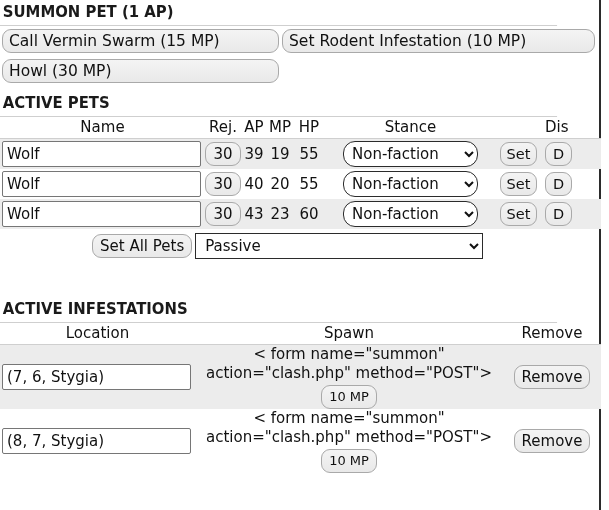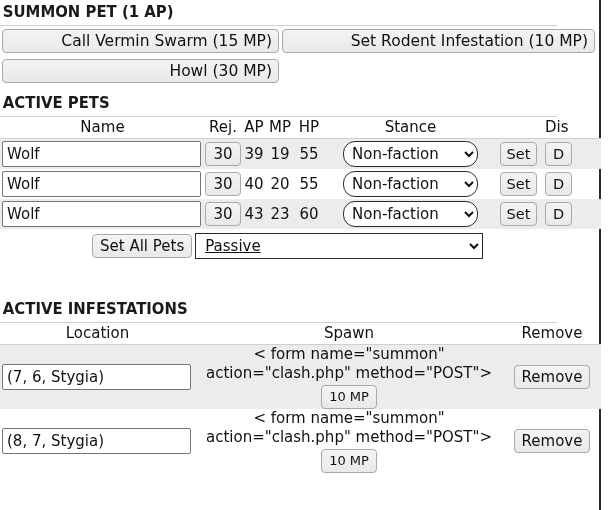--- a/index.html
+++ b/index.html
@@ -41,23 +41,23 @@
   
   .btn {
     display: inline-block;
     box-sizing: border-box;
     font-family: "DejaVu Sans", sans-serif;
     font-size: 15px;
     line-height: 16px;
     color: #111;
     background: linear-gradient(#f4f4f4, #e9e9e9);
     border: 1px solid #a9a9a9;
-    border-radius: 4px;
+    border-radius: 9px;
     padding: 3px 6px;
-    text-align: right;
+    text-align: left;
     white-space: nowrap;
     vertical-align: middle;
     cursor: default;
   }
 
   
   .ability-row {
     padding: 3px 0 0 2px;
     white-space: nowrap;
   }
@@ -141,21 +141,20 @@
     color: #111;
     background: #fff;
     border: 1px solid #2b2b2b;
     height: 26px;
     width: 288px;
     margin-left: 3px;
     padding: 1px 2px 1px 5px;
     vertical-align: middle;
     -webkit-appearance: menulist;
     appearance: menulist;
-    text-decoration: underline;
   }
 
   .gap { height: 36px; }
 
   
   .inf-loc { width: 189px; margin: 2px 0 2px 2px; display: block; }
   .spawn-cell {
     text-align: center;
     font-family: "DejaVu Sans", sans-serif;
     font-size: 14.5px;

